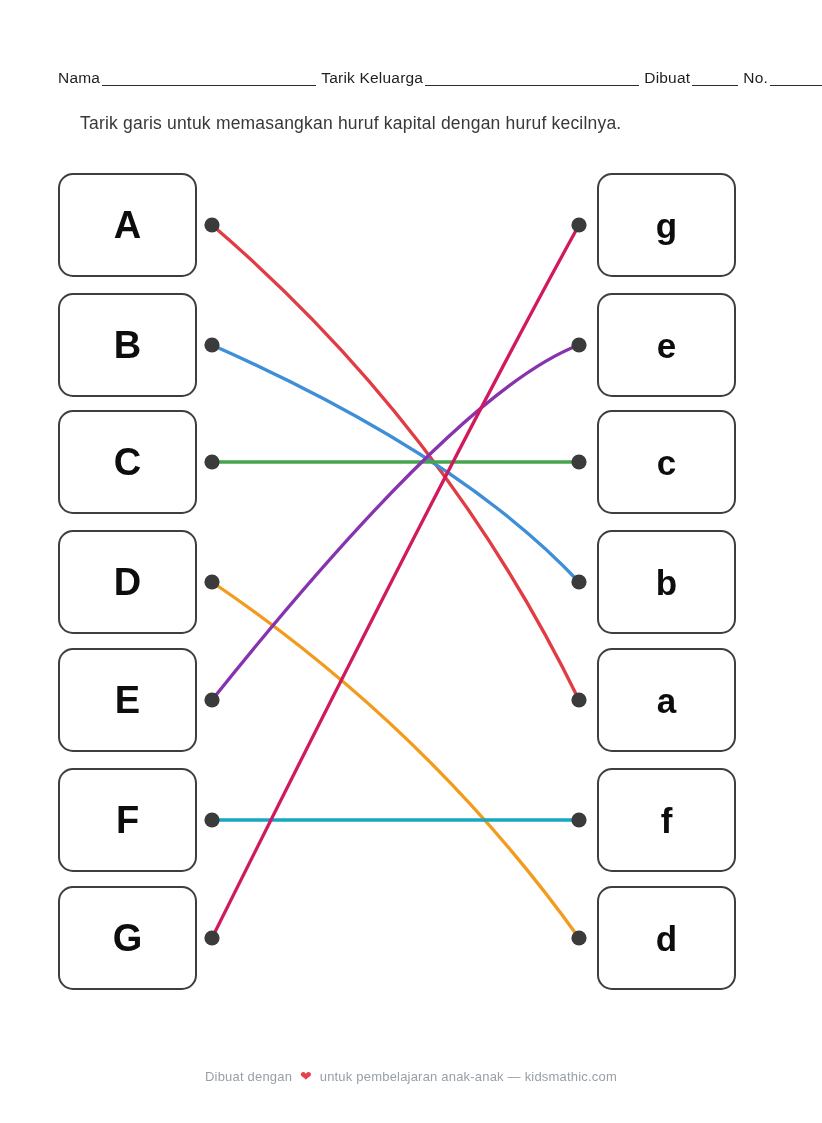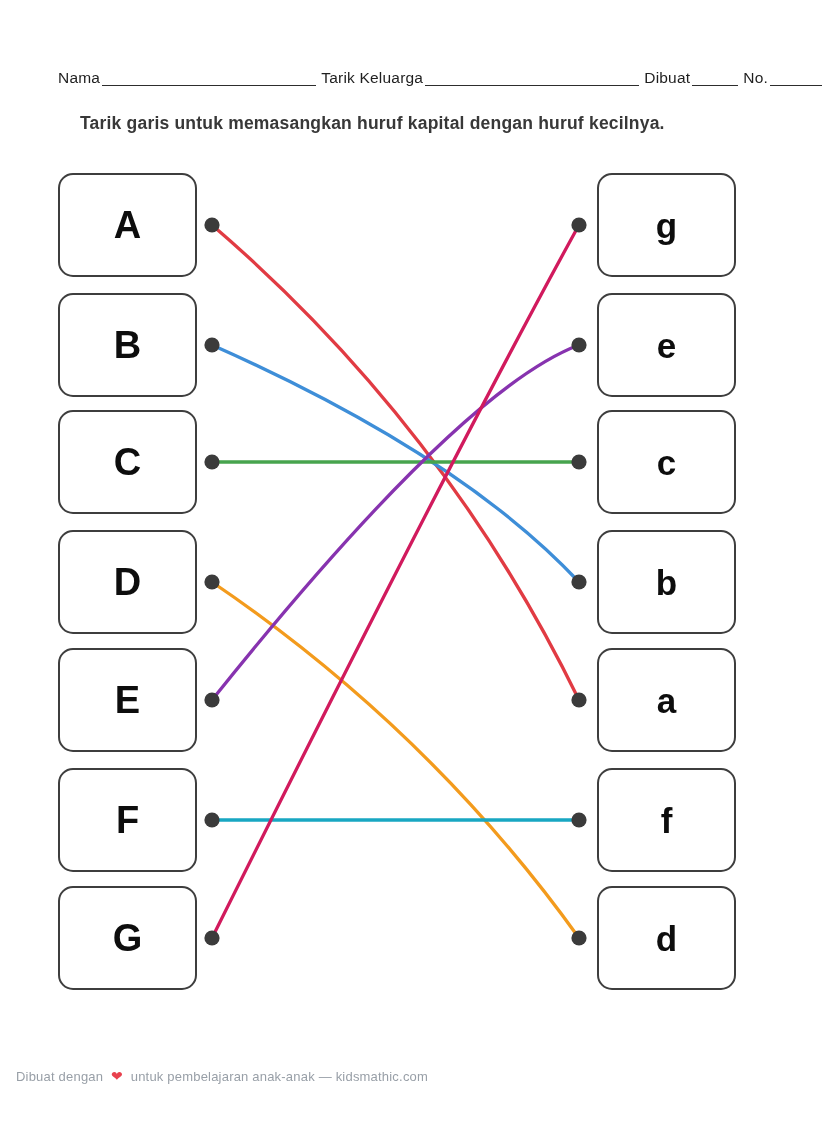--- a/index.html
+++ b/index.html
@@ -36,21 +36,20 @@
   .hline.kelas { width: 46px; }
   .hline.no { width: 52px; margin-right: 0; }
 
   
   .instruction {
     position: absolute;
     left: 80px; top: 113px;
     font-size: 17.5px;
     color: #383838;
     letter-spacing: 0.2px;
-    font-weight: bold;
   }
 
   
   .board {
     position: absolute;
     inset: 0;
   }
   .letter-box {
     position: absolute;
     width: 139px;
@@ -74,21 +73,21 @@
     position: absolute;
     inset: 0;
     width: 822px;
     height: 1123px;
   }
 
   
   .footer {
     position: absolute;
     left: 0; right: 16px; top: 1068px;
-    text-align: left;
+    text-align: center;
     font-size: 13px;
     color: #989fa7;
     letter-spacing: 0.2px;
     padding-left: 16px;
   }
   .footer .heart {
     font-size: 14px;
     margin: 0 4px;
   }
 </style>

